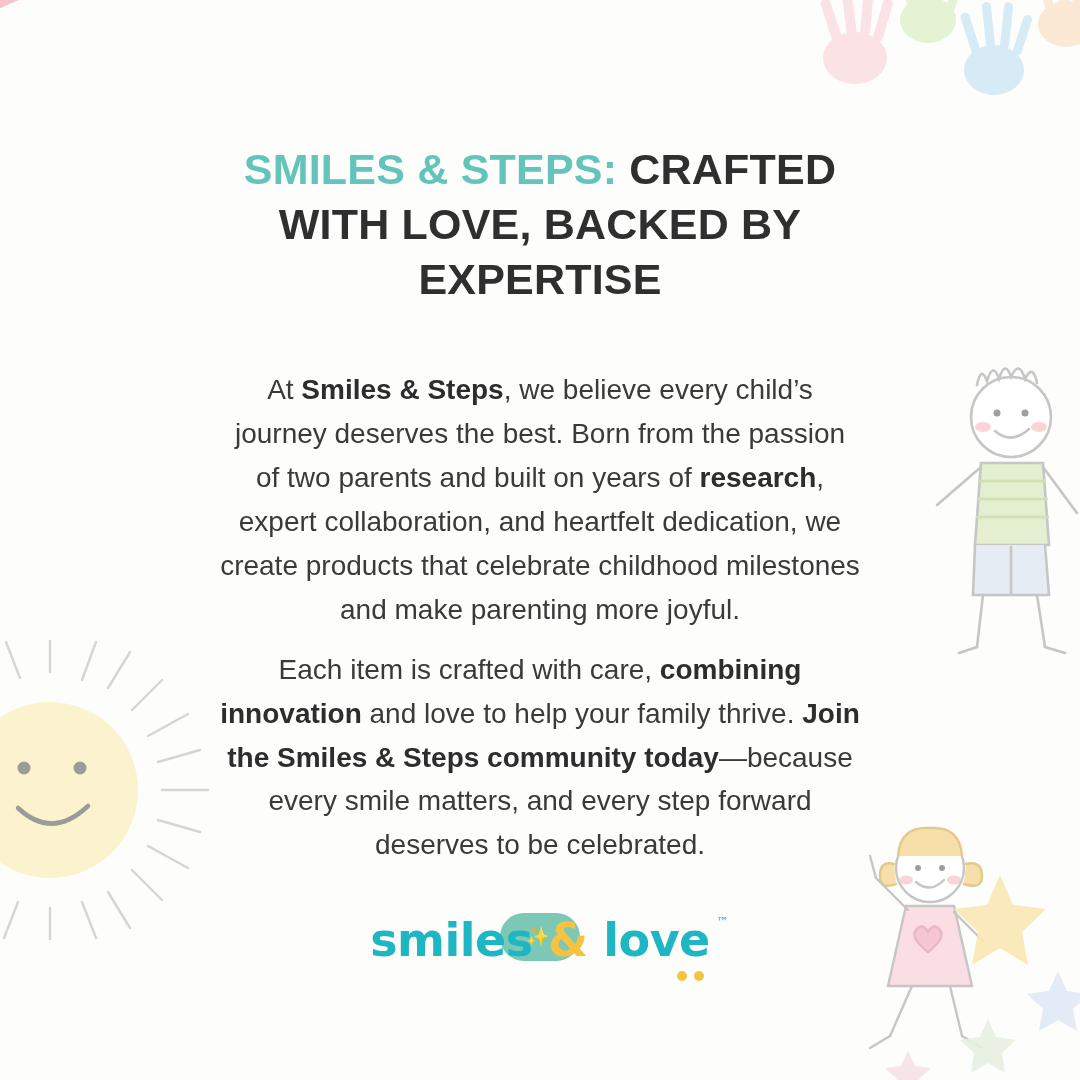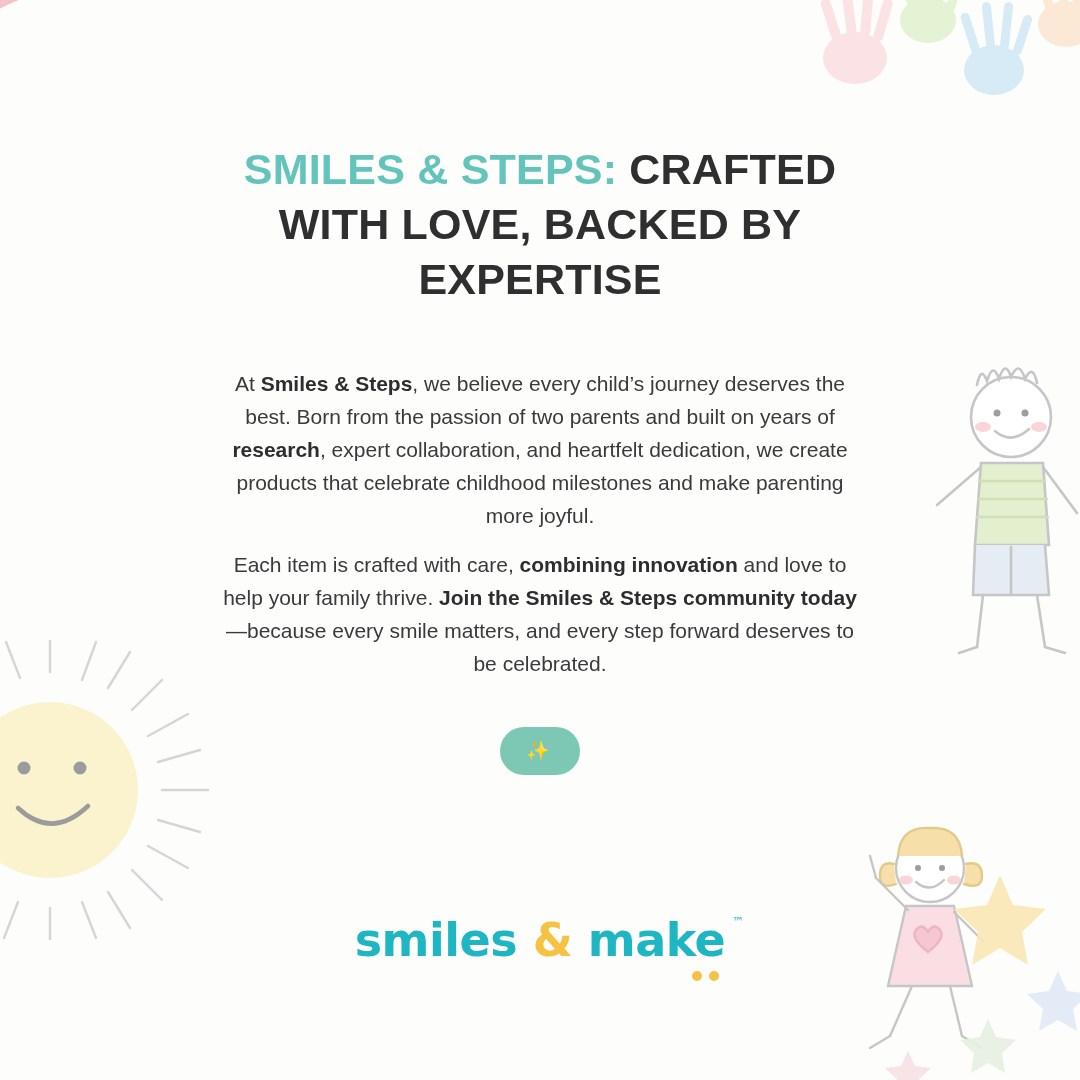--- a/index.html
+++ b/index.html
@@ -56,21 +56,21 @@
     font-weight: bold;
     color: #2f2f2f;
     letter-spacing: 0.2px;
   }
   .headline .brand { color: #62c4ba; }
 
   .body-copy {
     width: 640px;
     margin-top: 32px;
     text-align: center;
-    font-size: 21px;
+    font-size: 28px;
     line-height: 1.57;
     color: #3a3a3a;
   }
   .body-copy p { margin: 0; }
   .body-copy p + p { margin-top: 16px; }
   .body-copy strong { font-weight: bold; color: #2d2d2d; }
 
   .cta-wrap {
     width: 640px;
     margin-top: 46px;
@@ -272,21 +272,21 @@
 
     <div class="cta-wrap">
       <button class="cta-button">
         <span class="cta-sparkle">✨</span>
       </button>
     </div>
   </div>
 
   <div class="logo">
     <div class="logo-text">
-      <span>smiles</span><span class="logo-amp"> &amp; </span><span>make</span>
+      <span>smiles</span><span class="logo-amp"> &amp; </span><span>love</span>
       <span class="logo-tm">™</span>
       <span class="logo-dots">
           <span></span>
           <span></span>
         </span>
     </div>
   </div>
 
 </div>
 

